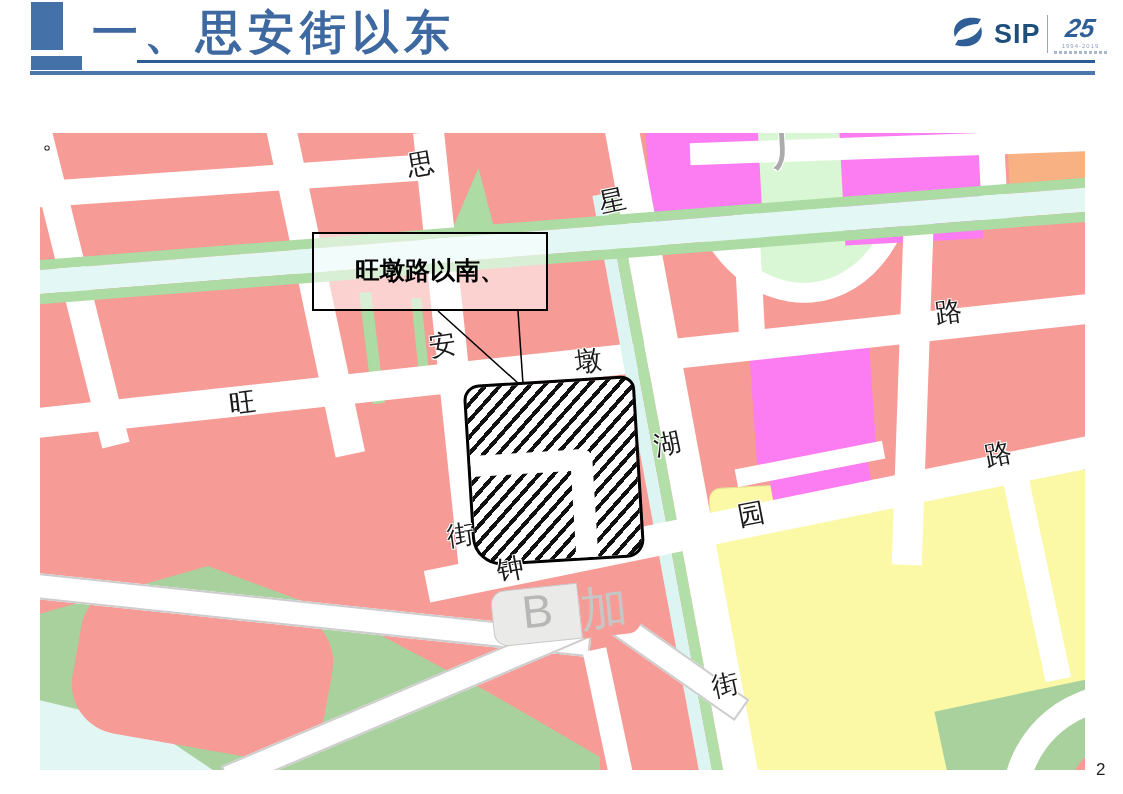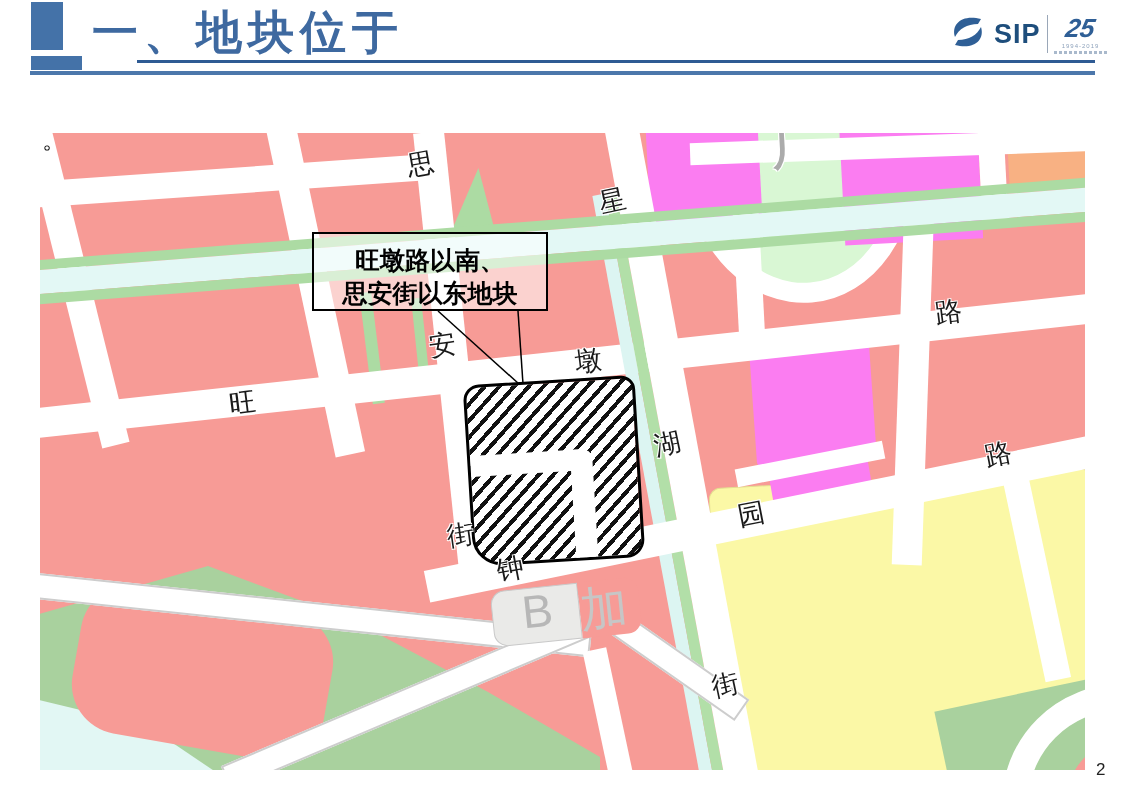--- a/index.html
+++ b/index.html
@@ -23,33 +23,33 @@
   
   .subtitle{left:42px;top:88px;width:1066px;font-size:24px;color:#000;line-height:34px;white-space:nowrap;}
   .subtitle b{font-weight:700;}
   .subtitle-line2{left:42px;top:124px;font-size:24px;color:#000;z-index:40;}
   
   .map-viewport{left:40px;top:133px;width:1045px;height:637px;background:#F79B96;overflow:hidden;}
   .shape{position:absolute;}
   .lbl{position:absolute;font-size:27px;color:#1A1A1A;white-space:nowrap;line-height:1;
        text-shadow:-1px -1px 0 #fff,1px -1px 0 #fff,-1px 1px 0 #fff,1px 1px 0 #fff;}
   .callout{left:272px;top:99px;width:236px;height:79px;background:rgba(255,255,255,0.55);
-           border:2px solid #000;z-index:30;text-align:center;padding-top:10px;box-sizing:border-box;}
+           border:2px solid #000;z-index:30;text-align:center;padding-top:20px;box-sizing:border-box;}
   .callout div{font-size:25px;font-weight:700;color:#000;line-height:33px;}
   .leaders{left:0;top:0;width:1045px;height:637px;z-index:29;pointer-events:none;}
   .page-num{left:1096px;top:760px;font-size:17px;color:#222;}
 </style>
 </head>
 <body>
 
 <div class="slide">
 
   <div class="abs deco-sq"></div>
   <div class="abs deco-bar"></div>
-  <div class="abs page-title">一、地块位于</div>
+  <div class="abs page-title">一、思安街以东</div>
   <div class="abs rule-thin"></div>
   <div class="abs rule-thick"></div>
 
   <div class="abs logo">
     <span>
       <svg width="40" height="40" viewBox="0 0 40 40">
         <path d="M33 7 C14 2, 3 12, 7 25 C11 17, 19 12, 30 12 Z" fill="#2F5F96"></path>
         <path d="M7 33 C26 38, 37 28, 33 15 C29 23, 21 28, 10 28 Z" fill="#2F5F96"></path>
       </svg>
     </span>
@@ -133,18 +133,17 @@
         <span class="lbl" style="left: 540px; top: 452px; font-size: 48px; color: rgb(198, 198, 198); text-shadow: none; transform: rotate(-6deg);">加</span>
       </div>
 
     <svg class="abs leaders" viewBox="0 0 1045 637">
       <line x1="398" y1="178" x2="479" y2="251" stroke="#000" stroke-width="1.5"></line>
       <line x1="478" y1="178" x2="483" y2="251" stroke="#000" stroke-width="1.5"></line>
     </svg>
 
     <div class="abs callout">
       <div>旺墩路以南、</div>
-      <div>思安街以东地块</div>
     </div>
   </div>
 
   <div class="abs page-num">2</div>
 </div>
 
 </body></html>

